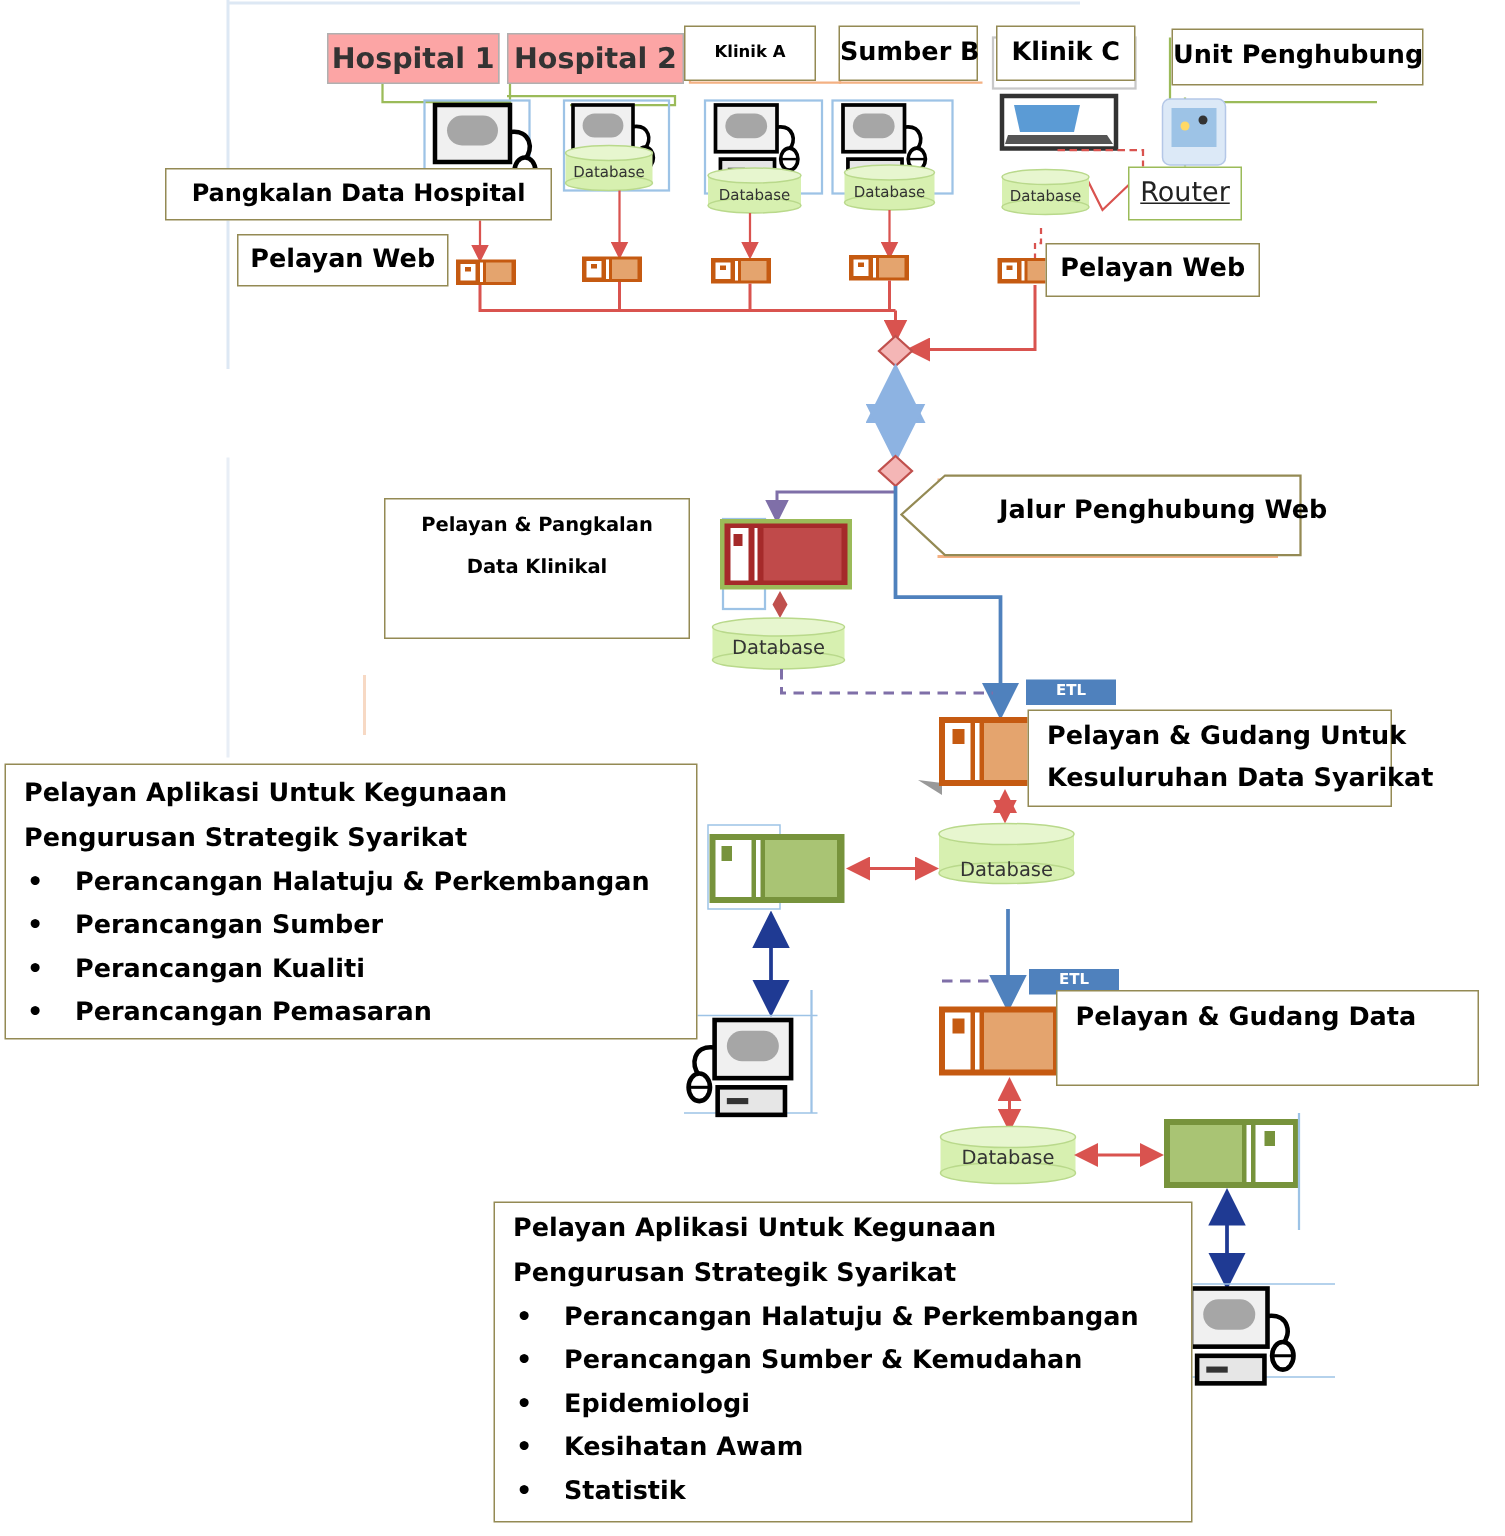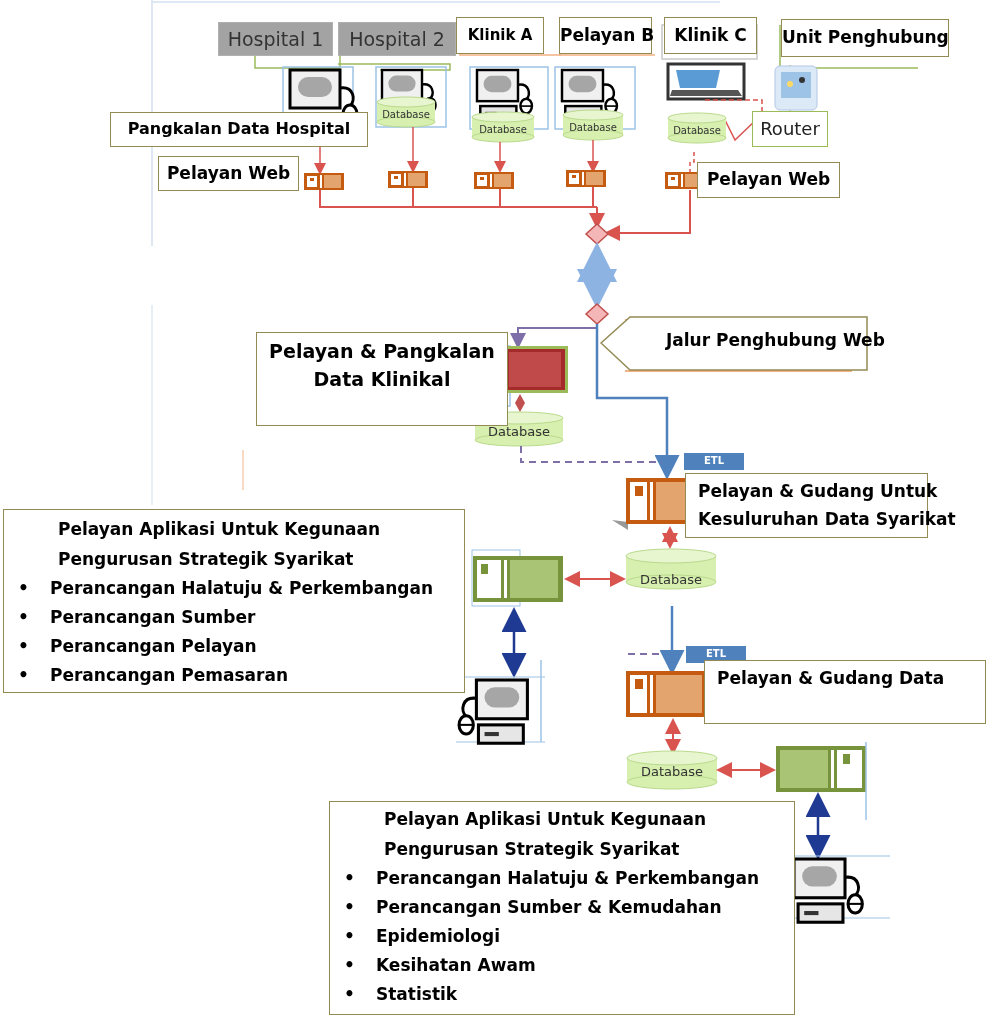--- a/index.html
+++ b/index.html
@@ -1,26 +1,26 @@
 <!DOCTYPE html>
 <html><head>
 <meta charset="utf-8">
 <style>
   html,body{margin:0;padding:0;background:#ffffff;}
   body{width:1003px;height:1024px;position:relative;overflow:hidden;font-family:"Liberation Sans","DejaVu Sans",sans-serif;}
   #canvas{position:absolute;left:0;top:0;width:1003px;height:1024px;}
   .lbl{position:absolute;background:#fff;border:1.5px solid #948a54;color:#000;font-family:"DejaVu Sans","Liberation Sans",sans-serif;font-weight:bold;box-sizing:border-box;white-space:nowrap;line-height:1.2;}
-  .lbl-gray{position:absolute;background:#a3a3a3;border:1.5px solid #b0b0b0;color:#333;font-family:"DejaVu Sans","Liberation Sans",sans-serif;box-sizing:border-box;white-space:nowrap;}
-  .lbl-green{position:absolute;background:#fff;border:1.5px solid #9bbb59;color:#222;font-family:"DejaVu Sans","Liberation Sans",sans-serif;box-sizing:border-box;white-space:nowrap;}
+  .lbl-gray{position:absolute;background:#fca5a5;border:1.5px solid #b0b0b0;color:#333;font-family:"DejaVu Sans","Liberation Sans",sans-serif;box-sizing:border-box;white-space:nowrap;font-weight:bold;}
+  .lbl-green{position:absolute;background:#fff;border:1.5px solid #9bbb59;color:#222;font-family:"DejaVu Sans","Liberation Sans",sans-serif;box-sizing:border-box;white-space:nowrap;text-decoration:underline;}
   .c{text-align:center;}
   .db{position:absolute;}
   .db-text{font-family:"DejaVu Sans","Liberation Sans",sans-serif;font-size:10px;fill:#333;}
   .db-text-lg{font-family:"DejaVu Sans","Liberation Sans",sans-serif;font-size:13px;fill:#333;}
   .list-box{position:absolute;background:#fff;border:1.5px solid #948a54;box-sizing:border-box;font-family:"DejaVu Sans","Liberation Sans",sans-serif;font-weight:bold;color:#000;font-size:17px;}
-  .list-box .ttl{display:block;line-height:30px;white-space:nowrap;margin-left:42px;}
+  .list-box .ttl{display:block;line-height:30px;white-space:nowrap;}
   .list-box ul{margin:0;padding:0;list-style:none;}
   .list-box li{position:relative;padding-left:34px;line-height:29px;white-space:nowrap;}
   .list-box li:before{content:"•";position:absolute;left:2px;top:0;}
   .etl{position:absolute;background:#4f81bd;color:#fff;font-family:"DejaVu Sans","Liberation Sans",sans-serif;font-weight:bold;font-size:10px;text-align:center;line-height:16px;}
   .callout{position:absolute;}
 </style>
 </head>
 <body>
 
 <svg id="canvas" viewBox="0 0 1003 1024" xmlns="http://www.w3.org/2000/svg">
@@ -268,36 +268,36 @@
   <line x1="818" y1="797" x2="818" y2="855" stroke="#1f3a93" stroke-width="2.5" marker-start="url(#arNs)" marker-end="url(#arN)"></line>
   <line x1="790" y1="856" x2="890" y2="856" stroke="#9dc3e6" stroke-width="1"></line>
   <line x1="790" y1="918" x2="890" y2="918" stroke="#9dc3e6" stroke-width="1"></line>
   <g transform="translate(794,859) scale(1.02)">
       <use href="#pc"></use>
     </g>
 </svg>
 
 <div class="lbl-gray c" style="left:218px;top:22px;width:115px;height:34px;font-size:19px;line-height:32px;">Hospital 1</div>
 <div class="lbl-gray c" style="left:338px;top:22px;width:118px;height:34px;font-size:19px;line-height:32px;">Hospital 2</div>
-<div class="lbl c" style="left:456px;top:17px;width:88px;height:37px;font-size:15px;line-height:34px;">Klinik A</div>
-<div class="lbl c" style="left:559px;top:17px;width:93px;height:37px;font-size:17px;line-height:34px;">Pelayan B</div>
+<div class="lbl c" style="left:456px;top:17px;width:88px;height:37px;font-size:11px;line-height:34px;">Klinik A</div>
+<div class="lbl c" style="left:559px;top:17px;width:93px;height:37px;font-size:17px;line-height:34px;">Sumber B</div>
 <div class="lbl c" style="left:664px;top:17px;width:93px;height:37px;font-size:17px;line-height:34px;">Klinik C</div>
 <div class="lbl c" style="left:781px;top:19px;width:168px;height:38px;font-size:17px;line-height:35px;">Unit  Penghubung</div>
 
 <div class="lbl c" style="left:110px;top:112px;width:258px;height:35px;font-size:16px;line-height:32px;">Pangkalan Data Hospital</div>
 <div class="lbl c" style="left:158px;top:156px;width:141px;height:35px;font-size:17px;line-height:32px;">Pelayan Web</div>
 <div class="lbl-green c" style="left:752px;top:111px;width:76px;height:36px;font-size:18px;line-height:34px;">Router</div>
 <div class="lbl c" style="left:697px;top:162px;width:143px;height:36px;font-size:17px;line-height:33px;">Pelayan Web</div>
 
 <svg class="callout" style="left:600px;top:316px;" width="270" height="56">
   <path d="M1,27 L30,1 L267,1 L267,54 L30,54 Z" fill="#fff" stroke="#948a54" stroke-width="1.5"></path>
 </svg>
 <div style="position:absolute;left:666px;top:330px;width:232px;font-family:'DejaVu Sans','Liberation Sans',sans-serif;font-weight:bold;font-size:17px;color:#000;white-space:nowrap;">Jalur Penghubung Web</div>
 
-<div class="lbl c" style="left:256px;top:332px;width:252px;height:94px;font-size:19px;padding-top:4px;line-height:28px;">
+<div class="lbl c" style="left:256px;top:332px;width:204px;height:94px;font-size:13px;padding-top:4px;line-height:28px;">
   <div>Pelayan &amp; Pangkalan</div>
   <div>Data Klinikal</div>
 </div>
 
 <div class="etl" style="left:684px;top:453px;width:60px;height:17px;">ETL</div>
 <div class="etl" style="left:686px;top:646px;width:60px;height:17px;">ETL</div>
 
 <div class="lbl" style="left:685px;top:473px;width:243px;height:65px;font-size:17px;font-weight:bold;padding:3px 0 0 12px;line-height:28px;">
   <div>Pelayan &amp; Gudang Untuk</div>
   <div>Kesuluruhan Data Syarikat</div>
@@ -306,21 +306,21 @@
 <div class="lbl" style="left:704px;top:660px;width:282px;height:64px;font-size:17px;padding:3px 16px 0 12px;line-height:28px;">
   <div>Pelayan &amp; Gudang Data</div>
 </div>
 
 <div class="list-box" style="left:3px;top:509px;width:462px;height:184px;padding:4px 0 0 12px;">
   <span class="ttl">Pelayan Aplikasi Untuk Kegunaan</span>
   <span class="ttl">Pengurusan Strategik Syarikat</span>
   <ul>
     <li>Perancangan Halatuju &amp; Perkembangan</li>
     <li>Perancangan Sumber</li>
-    <li>Perancangan Pelayan</li>
+    <li>Perancangan Kualiti</li>
     <li>Perancangan Pemasaran</li>
   </ul>
 </div>
 
 <div class="list-box" style="left:329px;top:801px;width:466px;height:214px;padding:2px 0 0 12px;">
   <span class="ttl">Pelayan Aplikasi Untuk Kegunaan</span>
   <span class="ttl">Pengurusan Strategik Syarikat</span>
   <ul>
     <li>Perancangan  Halatuju &amp; Perkembangan</li>
     <li>Perancangan Sumber &amp; Kemudahan</li>

